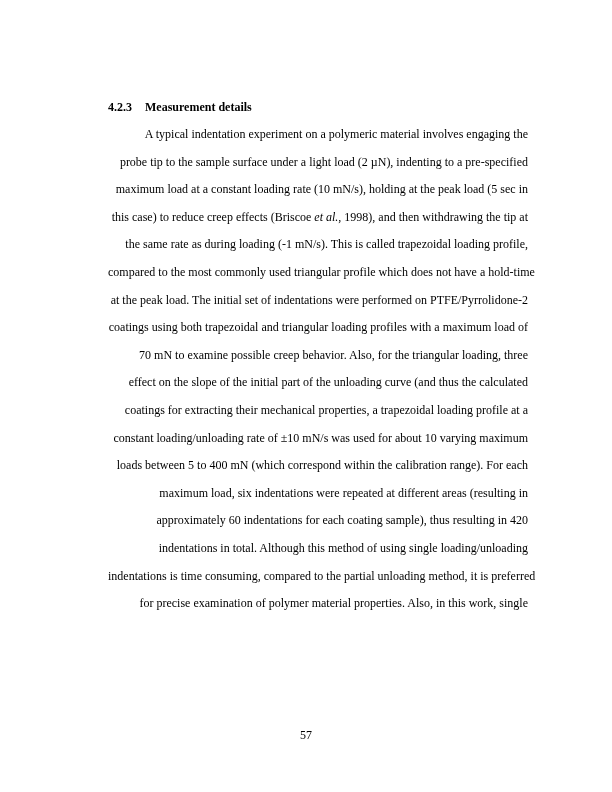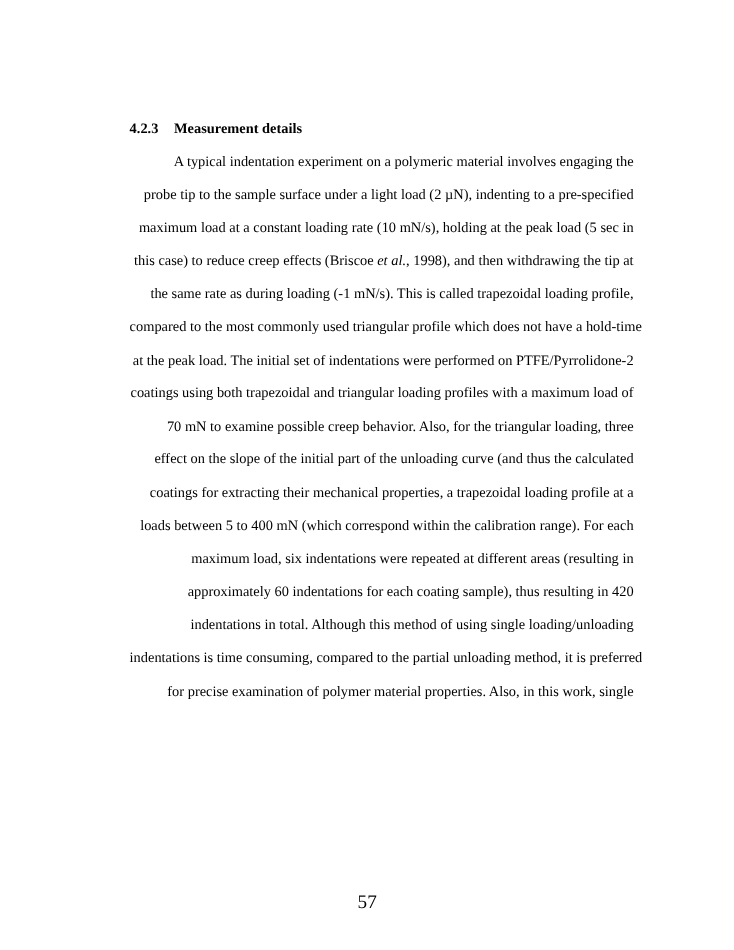--- a/index.html
+++ b/index.html
@@ -49,23 +49,23 @@
       font-size: 12px;
       white-space: nowrap;
     }
     .line.indent {
       padding-left: 36px;
     }
     .page-number {
       position: absolute;
       left: 0;
       width: 612px;
-      top: 745px;
+      top: 727px;
       text-align: center;
-      font-size: 16px;
+      font-size: 12px;
       line-height: 16px;
     }
   </style>
 </head>
 <body>
 
 <div class="page">
 
   <div class="section-heading">
     <span class="num">4.2.3</span><span>Measurement details</span>
@@ -76,20 +76,21 @@
     <div class="line"><span>probe tip to the sample surface under a light load (2 µN), indenting to a pre-specified</span></div>
     <div class="line"><span>maximum load at a constant loading rate (10 mN/s), holding at the peak load (5 sec in</span></div>
     <div class="line"><span>this case) to reduce creep effects (Briscoe </span><em>et al.</em><span>, 1998), and then withdrawing the tip at</span></div>
     <div class="line"><span>the same rate as during loading (-1 mN/s).  This is called trapezoidal loading profile,</span></div>
     <div class="line"><span>compared to the most commonly used triangular profile which does not have a hold-time</span></div>
     <div class="line"><span>at the peak load.  The initial set of indentations were performed on PTFE/Pyrrolidone-2</span></div>
     <div class="line"><span>coatings using both trapezoidal and triangular loading profiles with a maximum load of</span></div>
     <div class="line"><span>70 mN to examine possible creep behavior.  Also, for the triangular loading, three</span></div>
     <div class="line"><span>effect on the slope of the initial part of the unloading curve (and thus the calculated</span></div>
     <div class="line"><span>coatings for extracting their mechanical properties, a trapezoidal loading profile at a</span></div>
+    <div class="line"><span>constant loading/unloading rate of ±10 mN/s was used for about 10 varying maximum</span></div>
     <div class="line"><span>loads between 5 to 400 mN (which correspond within the calibration range).  For each</span></div>
     <div class="line"><span>maximum load, six indentations were repeated at different areas (resulting in</span></div>
     <div class="line"><span>approximately 60 indentations for each coating sample), thus resulting in 420</span></div>
     <div class="line"><span>indentations in total.  Although this method of using single loading/unloading</span></div>
     <div class="line"><span>indentations is time consuming, compared to the partial unloading method, it is preferred</span></div>
     <div class="line"><span>for precise examination of polymer material properties.  Also, in this work, single</span></div>
   </div>
 
   <div class="page-number">57</div>
 

